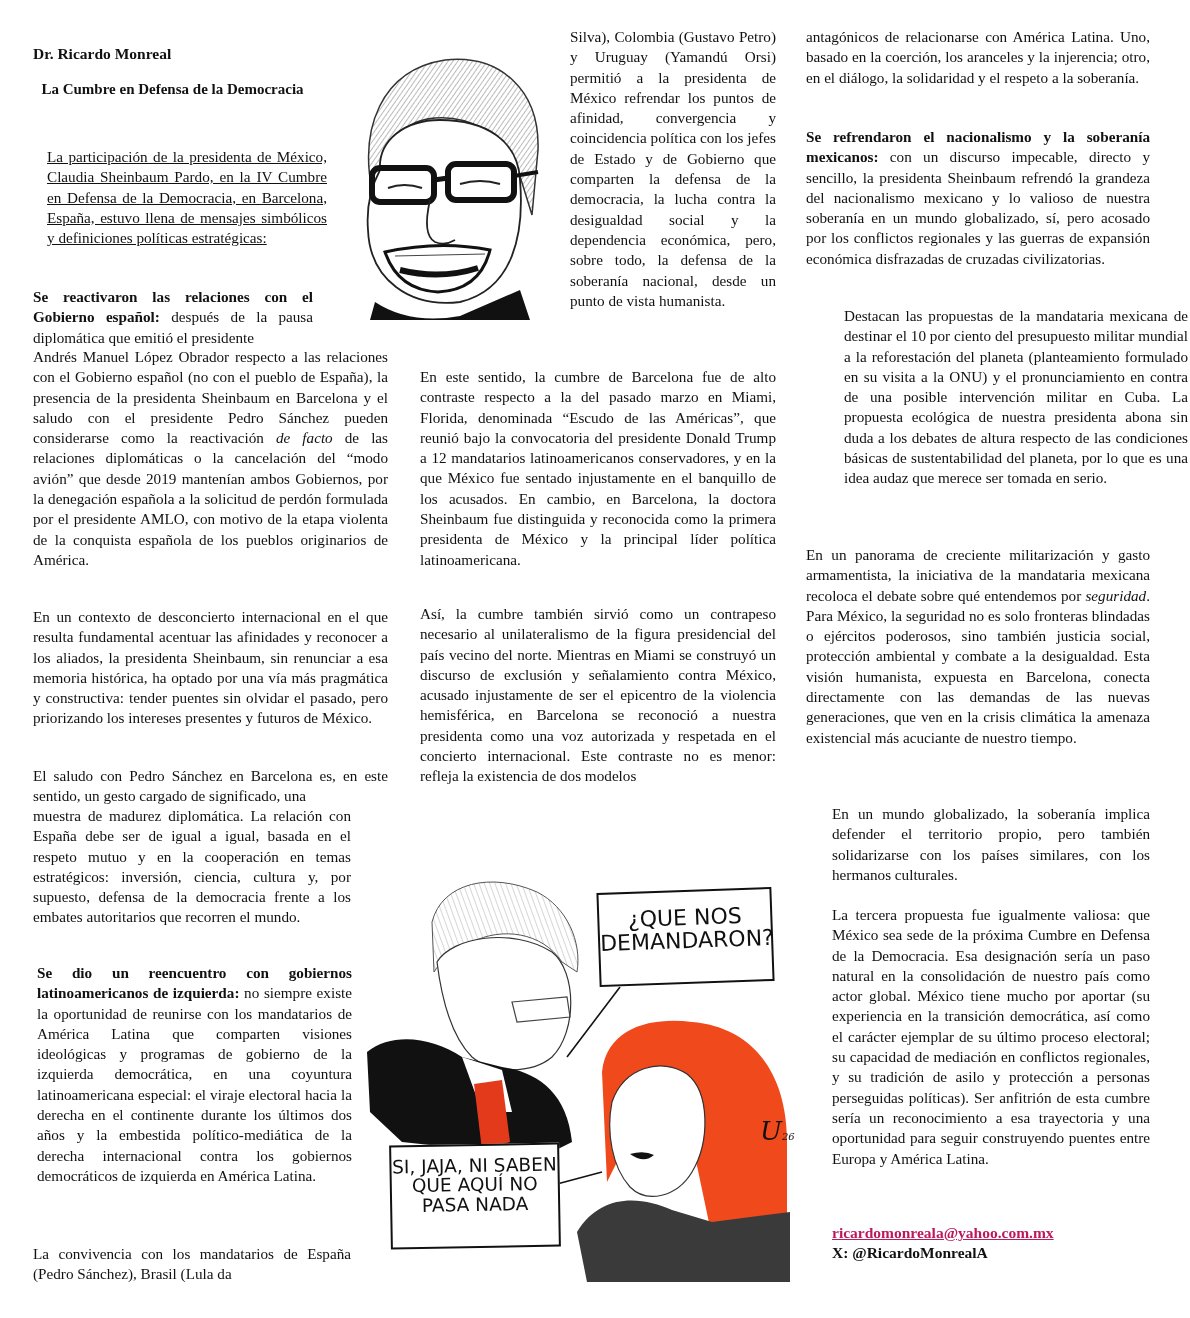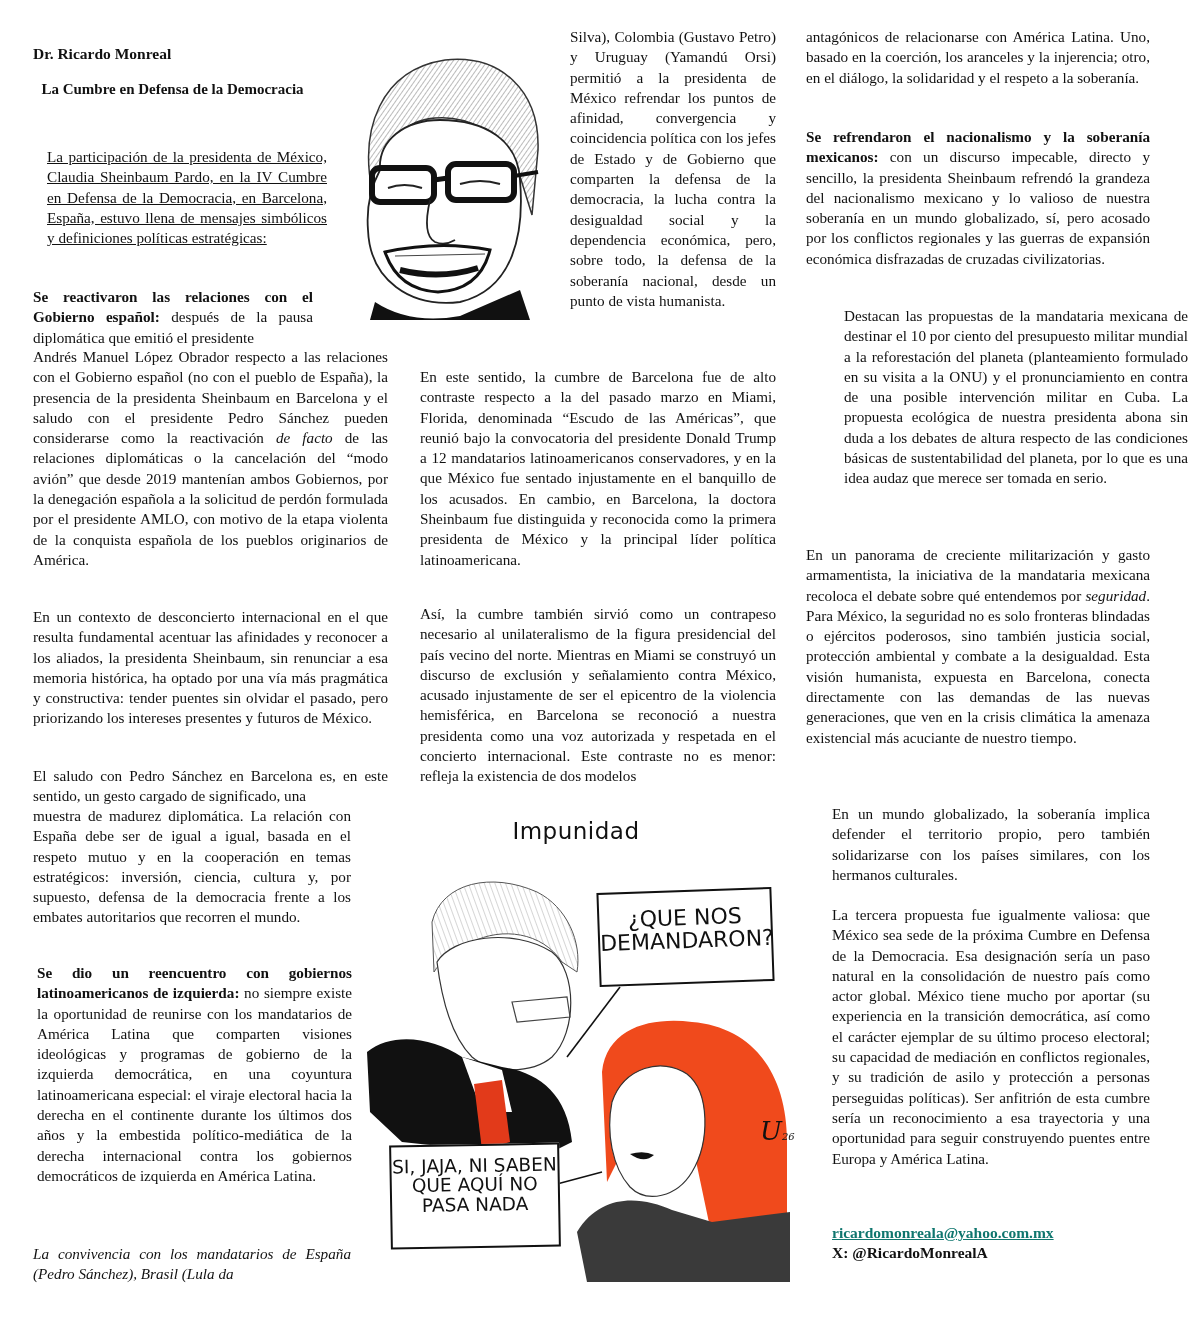--- a/index.html
+++ b/index.html
@@ -14,36 +14,36 @@
     #title { position: absolute; left: 30px; top: 76px; width: 285px; text-align: center; font-weight: bold; font-size: 15px; line-height: 27px; }
 
     
     #c1-intro { left: 47px; top: 147px; width: 280px; text-decoration: underline; }
     #c1-p2a   { left: 33px; top: 287px; width: 280px; }
     #c1-p2b   { left: 33px; top: 347px; width: 355px; }
     #c1-p3    { left: 33px; top: 607px; width: 355px; }
     #c1-p4a   { left: 33px; top: 766px; width: 355px; }
     #c1-p4b   { left: 33px; top: 806px; width: 318px; }
     #c1-p5    { left: 37px; top: 963px; width: 315px; }
-    #c1-p6    { left: 33px; top: 1244px; width: 318px; font-style: italic; }
+    #c1-p6    { left: 33px; top: 1244px; width: 318px; }
 
     
     #c2-cont  { left: 570px; top: 27px; width: 206px; }
     #c2-p2    { left: 420px; top: 367px; width: 356px; }
     #c2-p3    { left: 420px; top: 604px; width: 356px; }
 
     
     #c3-cont  { left: 806px; top: 27px; width: 344px; }
     #c3-p2    { left: 806px; top: 127px; width: 344px; }
     #c3-p3    { left: 806px; top: 306px; width: 344px; margin-left: 38px; }
     #c3-p4    { left: 806px; top: 545px; width: 344px; }
     #c3-p5    { left: 832px; top: 804px; width: 318px; }
     #c3-p6    { left: 832px; top: 905px; width: 318px; }
     #contact  { position: absolute; left: 832px; top: 1223px; font-weight: bold; font-size: 15.5px; line-height: 20px; }
-    #contact a { color: #0f766e; text-decoration: underline; }
+    #contact a { color: #be185d; text-decoration: underline; }
 
     
     #caricature { position: absolute; left: 350px; top: 40px; width: 195px; height: 280px; }
 
     
     #cartoon { position: absolute; left: 362px; top: 812px; width: 428px; height: 470px; }
     #cartoon-title { position: absolute; left: 0; top: 6px; width: 100%; text-align: center; font-family: "DejaVu Sans", sans-serif; font-size: 23px; color: #111; letter-spacing: 0.5px; }
     .bubble { position: absolute; background: #fff; border: 2px solid #111; font-family: "DejaVu Sans", sans-serif; text-transform: uppercase; color: #111; text-align: center; line-height: 1.05; }
     #bubble-1 { left: 236px; top: 78px; width: 175px; height: 94px; font-size: 22px; padding-top: 14px; transform: rotate(-2deg); }
     #bubble-2 { left: 28px; top: 332px; width: 170px; height: 104px; font-size: 18.5px; padding-top: 10px; transform: rotate(-1deg); }
@@ -132,21 +132,20 @@
 <div class="blk" id="c3-p6">
     <p>La tercera propuesta fue igualmente valiosa: que México sea sede de la próxima Cumbre en Defensa de la Democracia. Esa designación sería un paso natural en la consolidación de nuestro país como actor global. México tiene mucho por aportar (su experiencia en la transición democrática, así como el carácter ejemplar de su último proceso electoral; su capacidad de mediación en conflictos regionales, y su tradición de asilo y protección a personas perseguidas políticas). Ser anfitrión de esta cumbre sería un reconocimiento a esa trayectoria y una oportunidad para seguir construyendo puentes entre Europa y América Latina.</p>
   </div>
 
 <div id="contact">
   <div><a title="ricardomonreala@yahoo.com.mx">ricardomonreala@yahoo.com.mx</a></div>
   <div>X: @RicardoMonrealA</div>
 </div>
 
 <div id="cartoon">
-  <div id="cartoon-title">Impunidad</div>
   <svg width="428" height="470" viewBox="0 0 428 470" style="position:absolute;left:0;top:0;">
     <defs>
       <pattern id="hairlines" width="5" height="5" patternUnits="userSpaceOnUse" patternTransform="rotate(-20)">
         <line x1="0" y1="0" x2="0" y2="5" stroke="#999" stroke-width="0.8"></line>
       </pattern>
     </defs>
 
     <path d="M70 110 C80 70 130 60 175 80 C205 95 220 130 215 160 L200 150 C180 120 140 115 110 130 C90 140 78 150 72 160 Z" fill="url(#hairlines)" stroke="#555" stroke-width="1"></path>
     <path d="M75 150 C90 125 150 115 190 140 C215 160 215 220 190 245 C170 262 130 262 110 245 C90 225 80 190 75 150 Z" fill="#fff" stroke="#333" stroke-width="1.2"></path>
     <path d="M150 190 L205 185 L208 205 L155 210 Z" fill="none" stroke="#444" stroke-width="1.2"></path>

